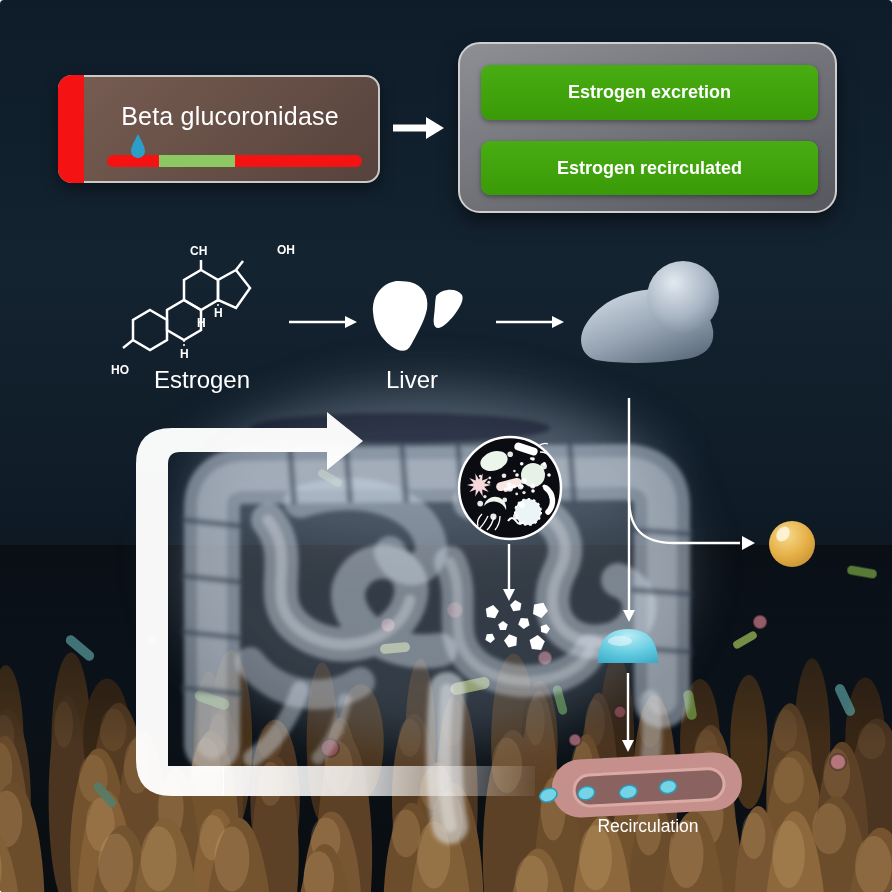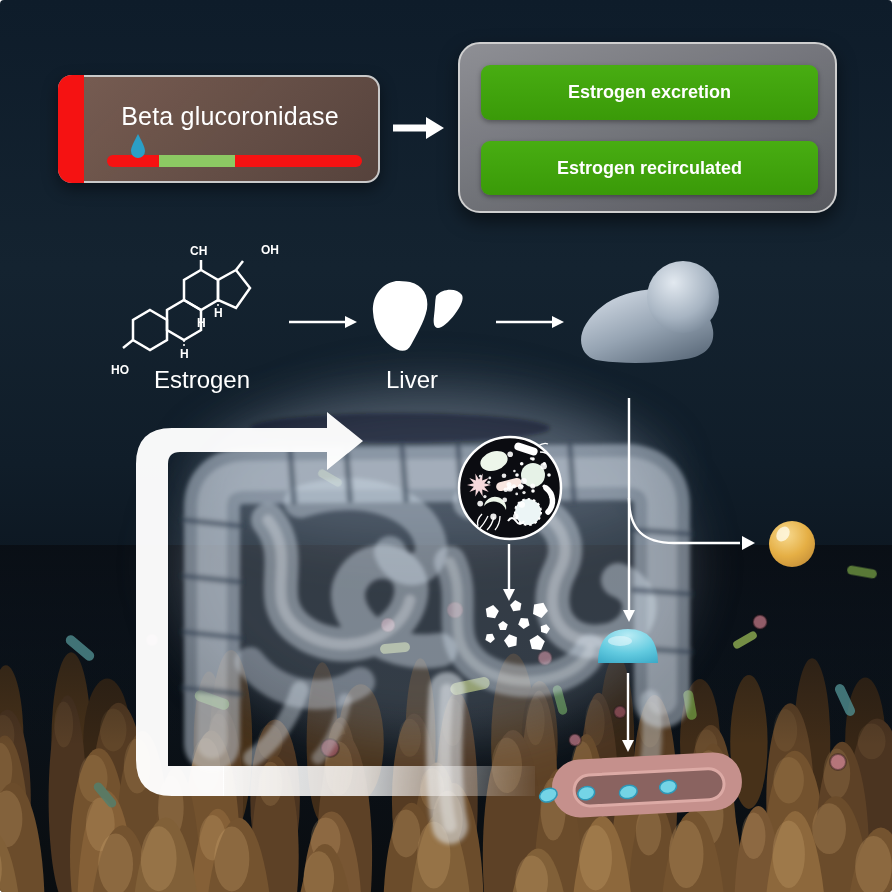--- a/index.html
+++ b/index.html
@@ -430,21 +430,22 @@
   </div>
 
   <div class="panel-outcomes">
     <div class="outcome-btn btn-1">Estrogen excretion</div>
     <div class="outcome-btn btn-2">Estrogen recirculated</div>
   </div>
 
   <div class="molecule-box">
     <span class="mol-lbl" style="left:1px;top:96px;margin-top:24px;">HO</span>
     <span class="mol-lbl" style="left:80px;top:1px;">CH</span>
-    <span class="mol-lbl" style="left:128px;top:0px;padding-left:23px;">OH</span>
+    <span class="mol-lbl" style="left:144px;top:0px;padding-left:23px;">OH</span>
     <span class="mol-lbl" style="left:70px;top:104px;">H</span>
     <span class="mol-lbl" style="left:87px;top:73px;">H</span>
     <span class="mol-lbl" style="left:104px;top:63px;">H</span>
   </div>
 
   <div class="path-label lbl-liver">Liver</div>
   <div class="path-label lbl-estrogen">Estrogen</div>
+  <div class="lbl-recirc">Recirculation</div>
 </div>
 
 </body></html>

